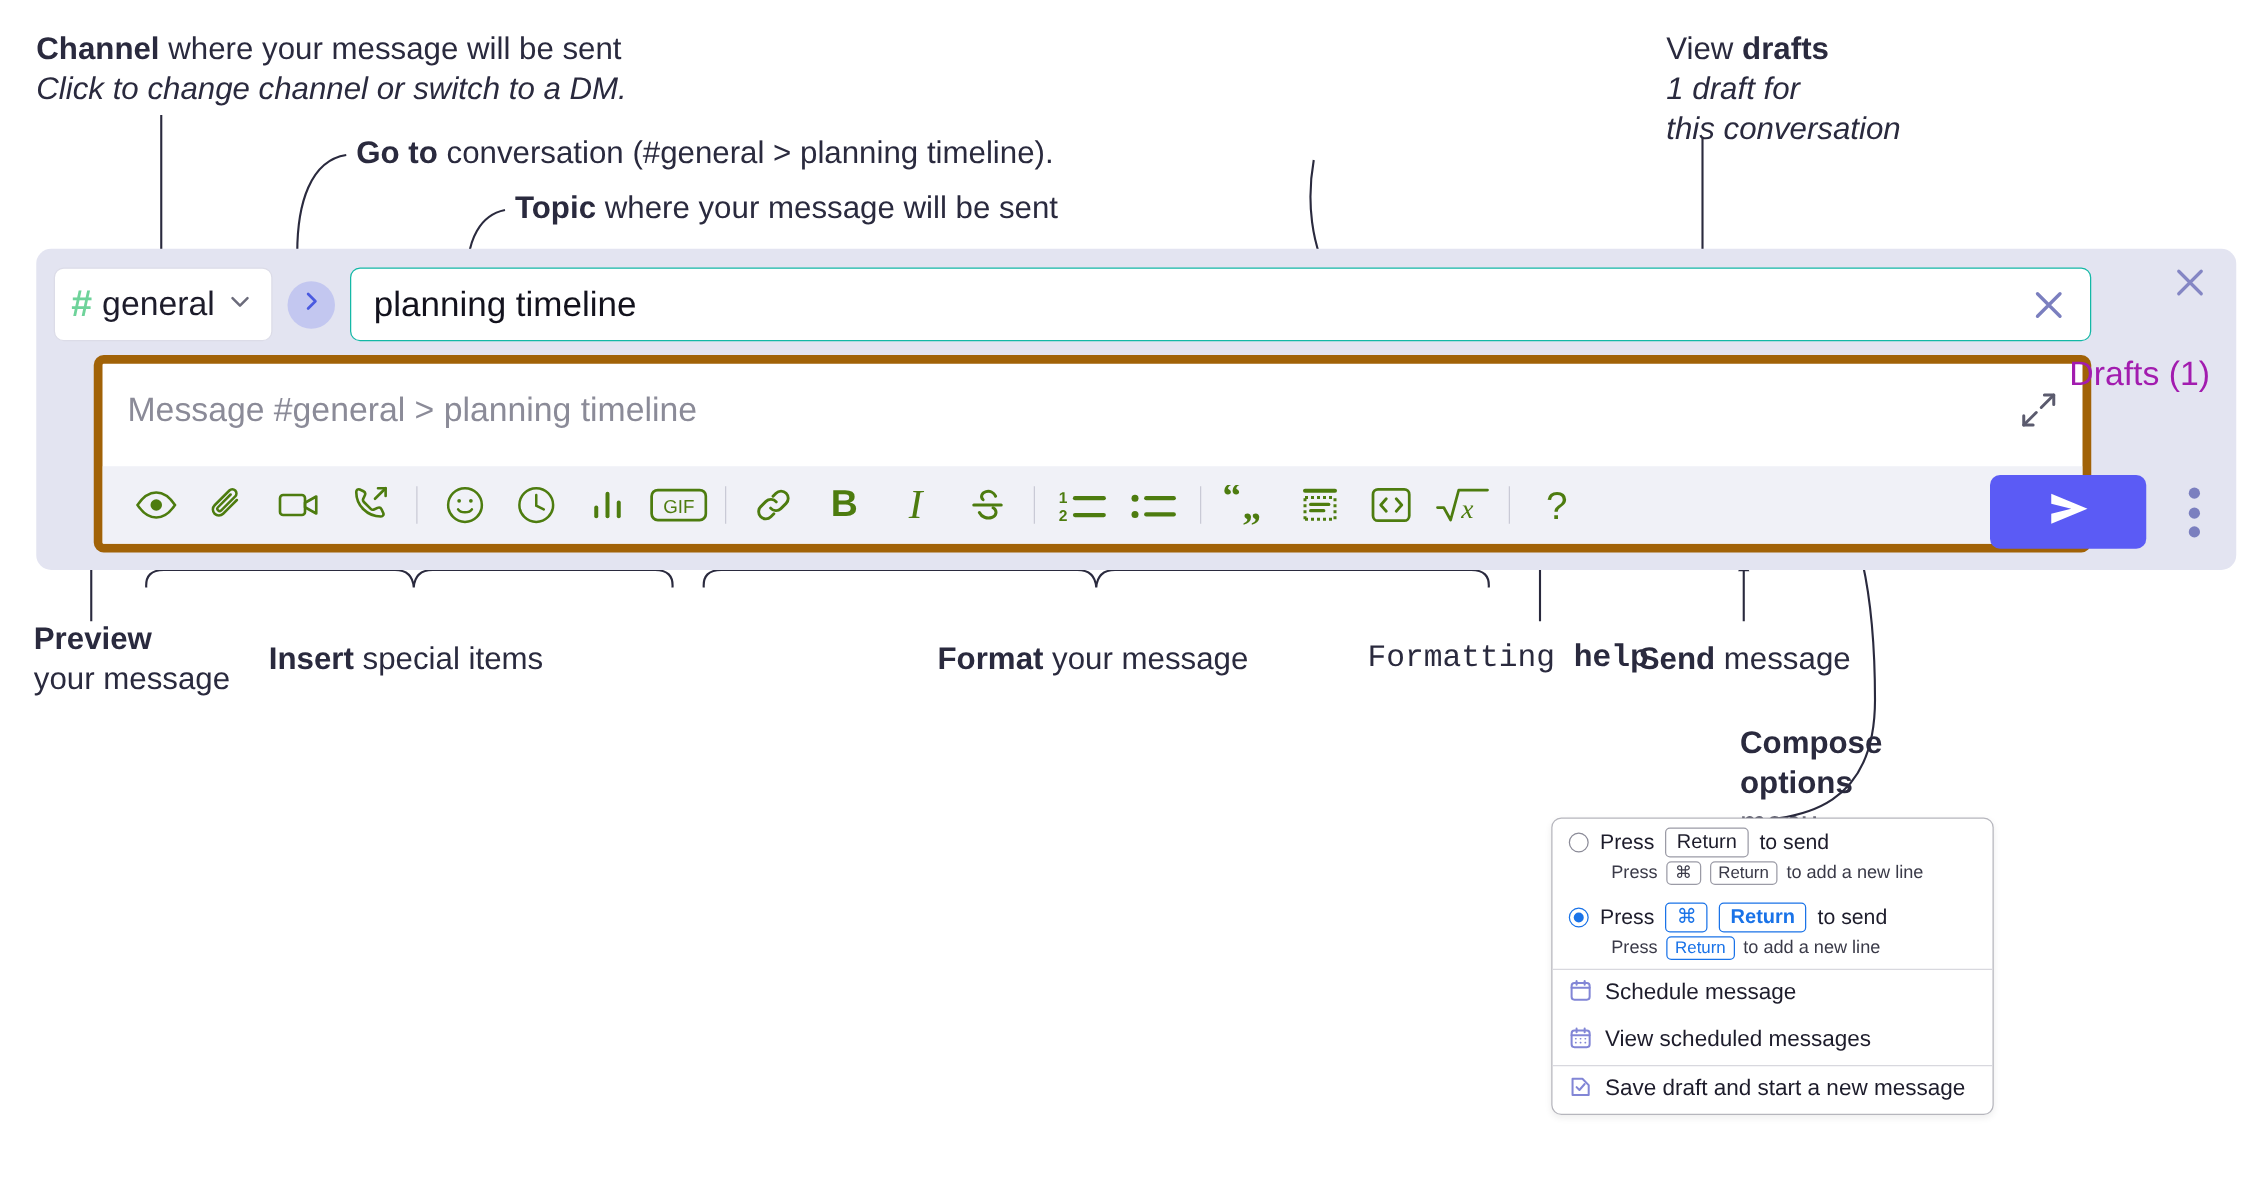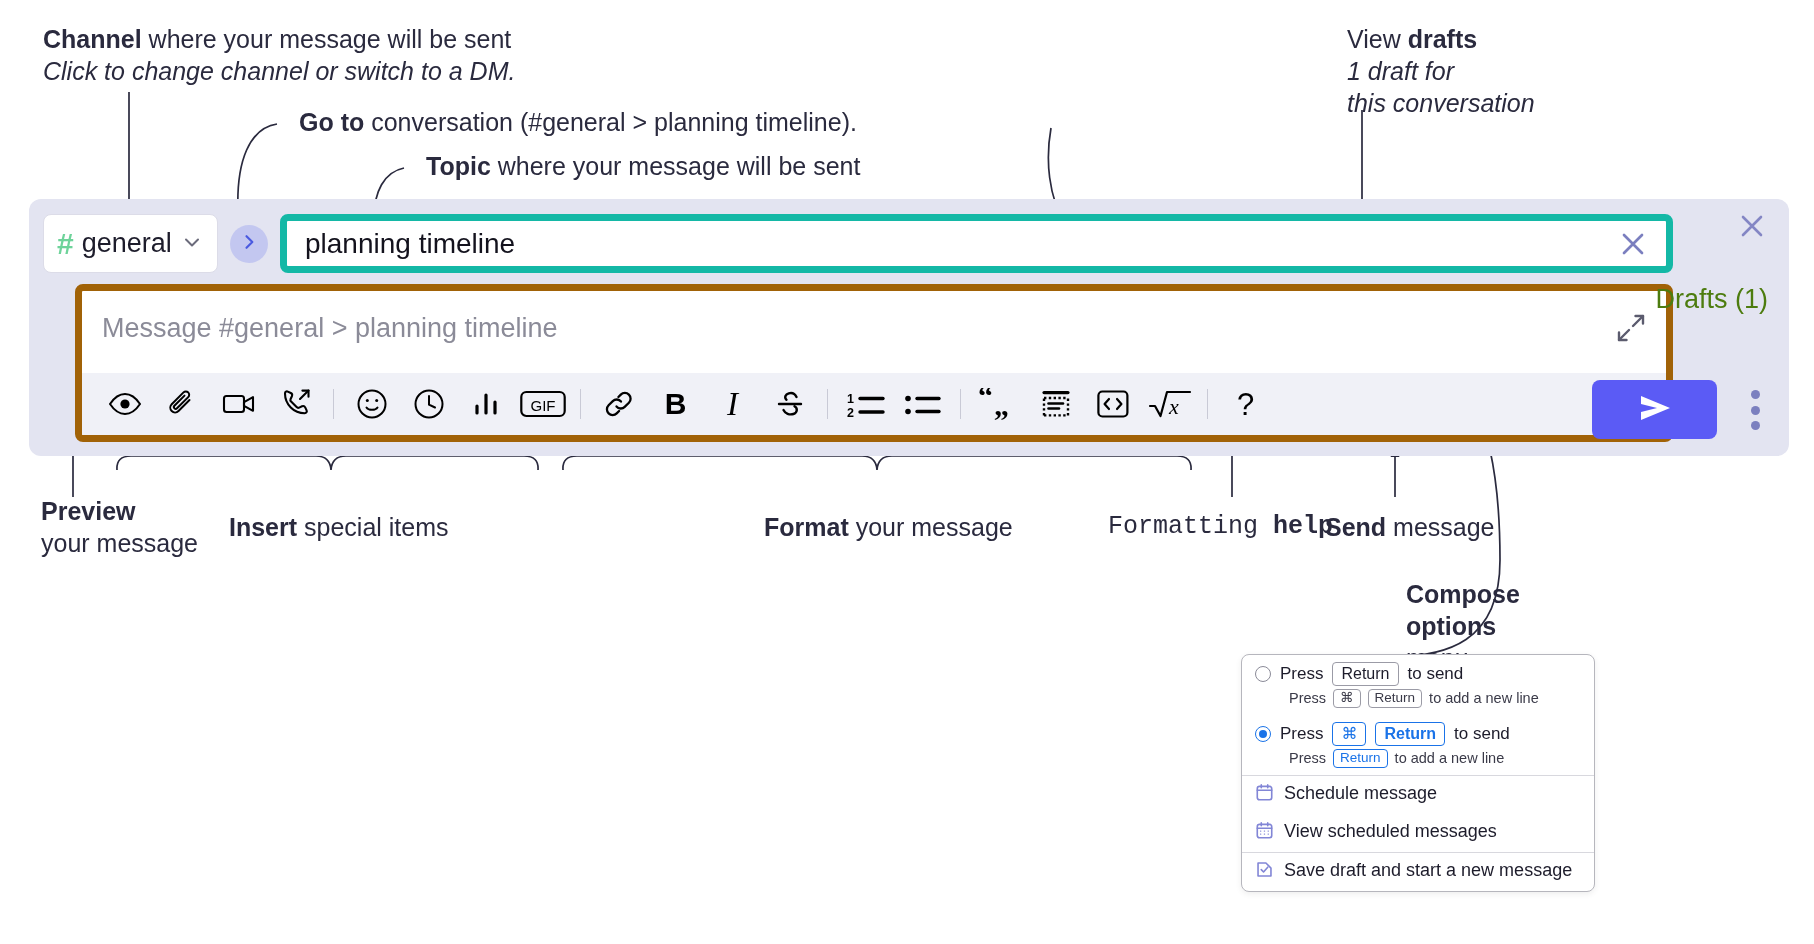--- a/index.html
+++ b/index.html
@@ -8,21 +8,21 @@
     width:1814px; height:944px;
     background:#ffffff;
     font-family:"Liberation Sans", sans-serif;
     color:#2b2b40;
     position:relative;
     overflow:hidden;
   }
   .stage { position:absolute; inset:0; }
 
   
-  .anno { position:absolute; font-size:25px; line-height:1.28; color:#2a2a3e; white-space:nowrap;margin-left:14px; }
+  .anno { position:absolute; font-size:25px; line-height:1.28; color:#2a2a3e; white-space:nowrap; }
   .anno b { font-weight:700; }
   .anno i { font-style:italic; }
 
   
   .lines { position:absolute; inset:0; pointer-events:none; }
 
   
   #compose-panel {
     position:absolute; left:29px; top:199px; width:1760px; height:257px;
     background:#e3e4f1; border-radius:12px;
@@ -41,21 +41,21 @@
   .hash { color:#6ed39a; font-size:30px; font-weight:700; line-height:1; }
   #channel-name { font-size:27px; color:#1d1c2b; }
   .chev { margin-left:auto; color:#6b6b7b; }
 
   #goto-button {
     width:38px; height:38px; border-radius:50%; background:#c3c7f0;
     display:flex; align-items:center; justify-content:center; margin:0 12px;
     cursor:pointer; flex:0 0 auto;
   }
   #topic-field {
-    flex:1; height:59px; background:#fff; border:7px solid #14b8a6; border-radius:8px;
+    flex:1; height:59px; background:#fff; border:1px solid #14b8a6; border-radius:8px;
     display:flex; align-items:center; padding:0 16px 0 18px;
   }
   #topic-value { font-size:28px; color:#13121d; flex:1; }
   #topic-clear { width:34px; height:34px; color:#7b7fbf; cursor:pointer; flex:0 0 auto; }
 
   
   #message-box {
     position:absolute; left:46px; top:85px; right:116px; height:158px;
     background:#fff; border:7px solid #a16207; border-radius:8px; overflow:hidden;
   }
@@ -64,29 +64,29 @@
   }
   #expand-button { position:absolute; right:20px; top:22px; width:30px; height:30px; color:#5b5b6e; cursor:pointer; }
 
   
   #toolbar {
     position:absolute; left:0; right:0; bottom:0; height:62px; background:#f0f1f7;
     display:flex; align-items:center; padding-left:14px; gap:0;
   }
   .tb-icon {
     width:57px; height:54px; display:flex; align-items:center; justify-content:center;
-    color:#000000; cursor:pointer; flex:0 0 auto;
+    color:#4d7c0f; cursor:pointer; flex:0 0 auto;
   }
   .tb-sep { width:1px; height:30px; background:#c9cad6; margin:0 9px; flex:0 0 auto; }
   .tb-text { font-size:30px; font-weight:700; line-height:1; }
   .tb-text.ital { font-family:"Liberation Serif", serif; font-style:italic; font-weight:400; font-size:33px; }
 
   
   #drafts-link {
-    position:absolute; right:21px; top:85px; font-size:27px; color:#4d7c0f; cursor:pointer;
+    position:absolute; right:21px; top:85px; font-size:27px; color:#a21caf; cursor:pointer;
   }
   #send-button {
     position:absolute; right:72px; bottom:17px; width:125px; height:59px; border-radius:8px;
     background:#5b5bf5; display:flex; align-items:center; justify-content:center; cursor:pointer;
   }
   #compose-options {
     position:absolute; right:21px; bottom:26px; width:26px; height:40px;
     display:flex; flex-direction:column; align-items:center; justify-content:space-between;
     cursor:pointer;
   }

